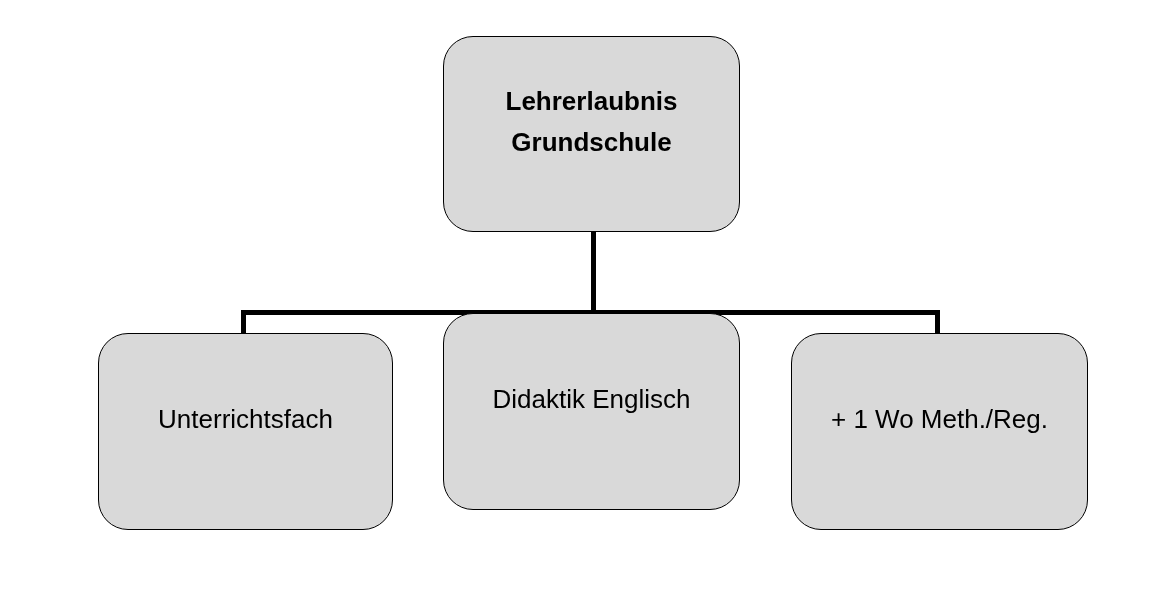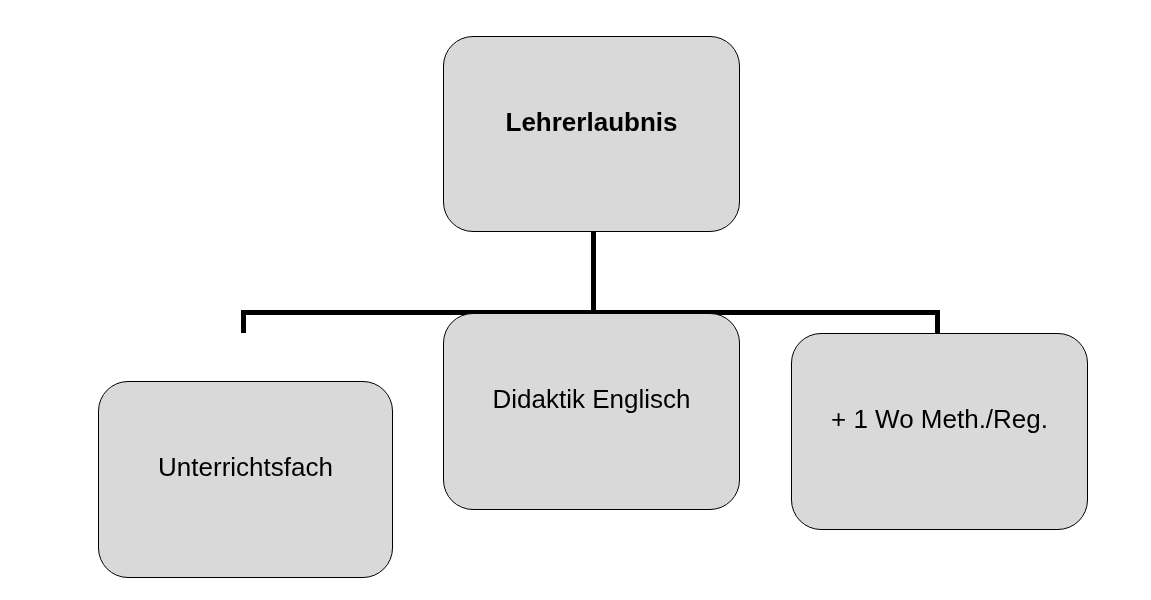--- a/index.html
+++ b/index.html
@@ -33,21 +33,21 @@
   }
   .node .line {
     font-size: 26px;
     line-height: 41px;
     white-space: nowrap;
   }
   .node.root .line {
     font-weight: bold;
   }
   .node.root   { left: 443px; top: 36px;  width: 297px; height: 196px; }
-  .node.child1 { left: 98px;  top: 333px; width: 295px; height: 197px; margin-top: 48px; }
+  .node.child1 { left: 98px;  top: 333px; width: 295px; height: 197px; }
   .node.child2 { left: 443px; top: 313px; width: 297px; height: 197px; }
   .node.child3 { left: 791px; top: 333px; width: 297px; height: 197px; }
 
   .connector {
     position: absolute;
     background: #000000;
   }
   .conn-trunk      { left: 591px; top: 232px; width: 5px;   height: 101px; }
   .conn-horizontal { left: 241px; top: 310px; width: 699px; height: 5px;  }
   .conn-stub-left  { left: 241px; top: 310px; width: 5px;   height: 23px; }
@@ -59,20 +59,21 @@
 <div class="canvas">
 
   <div class="connector conn-trunk"></div>
   <div class="connector conn-horizontal"></div>
   <div class="connector conn-stub-left"></div>
   <div class="connector conn-stub-right"></div>
 
   <div class="node root">
     <div class="text-block">
       <div class="line">Lehrerlaubnis</div>
+      <div class="line">Grundschule</div>
     </div>
   </div>
 
   <div class="node child1">
     <div class="text-block">
       <div class="line">Unterrichtsfach</div>
     </div>
   </div>
 
   <div class="node child2">

